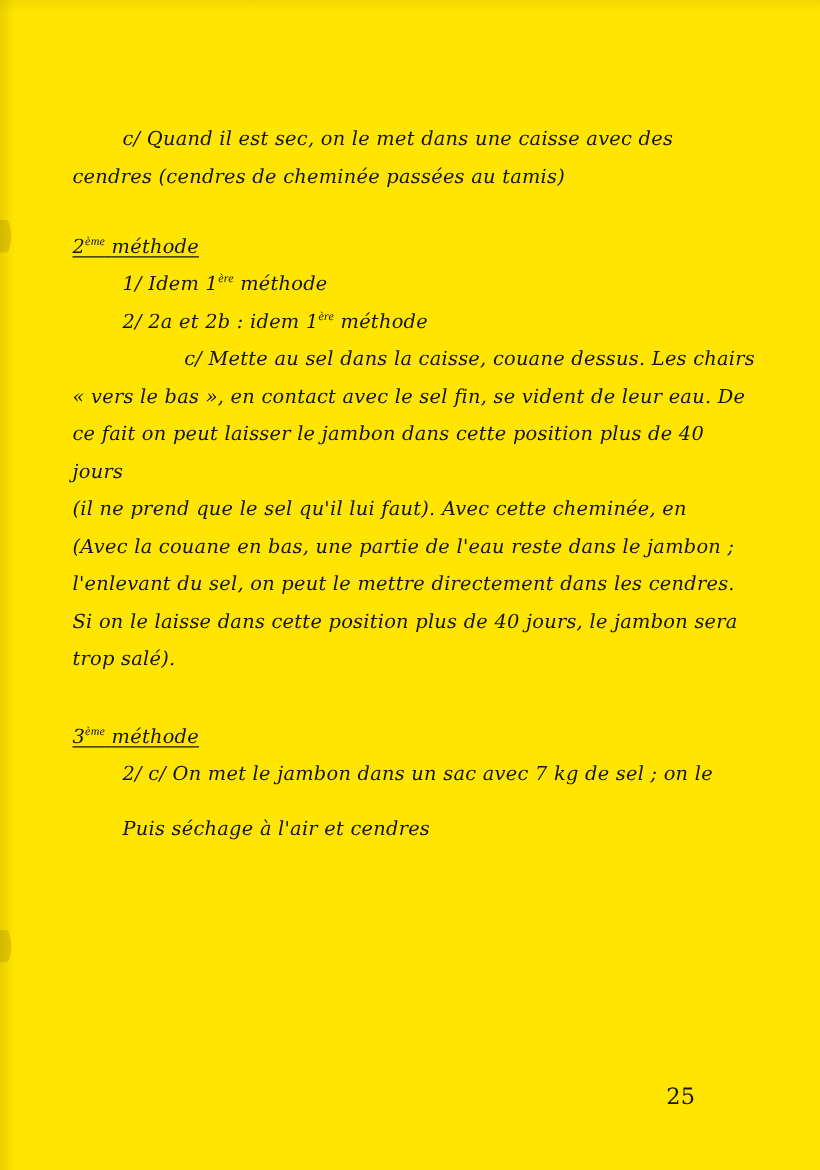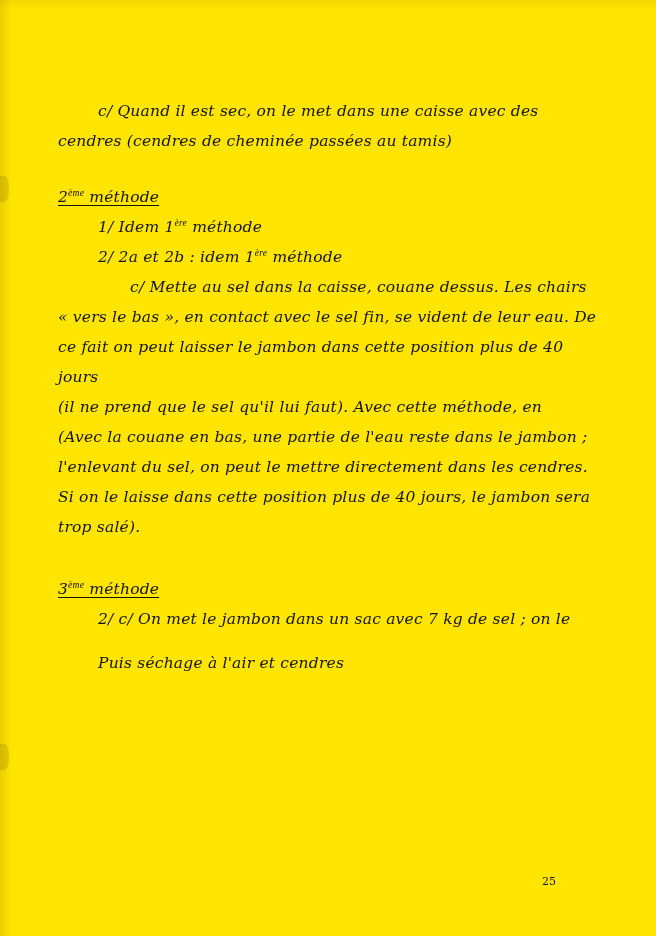--- a/index.html
+++ b/index.html
@@ -61,21 +61,21 @@
     line-height: 30px;
     letter-spacing: 0.2px;
   }
 
   .para {
     margin: 0 0 0 0;
   }
   .line {
     white-space: pre-wrap;
   }
-  .indent-1 { padding-left: 72px; }
+  .indent-1 { padding-left: 72px; text-align: right; }
   .indent-2 { padding-left: 40px; }
   .indent-head { padding-left: 0px; }
 
   .heading {
     text-decoration: underline;
     text-underline-offset: 3px;
   }
 
   .gap-sm { height: 14px; }
   .gap-md { height: 26px; }
@@ -87,21 +87,21 @@
     line-height: 0;
     font-family: Liberation Serif, serif;
   }
 
   .page-number {
     position: absolute;
     right: 44px;
     bottom: 48px;
     font-family: "DejaVu Serif", serif;
     font-style: normal;
-    font-size: 11px;
+    font-size: 18px;
     color: #171717;
   }
 </style>
 </head>
 <body>
 
 <div class="page-gutter"></div>
 <div class="page-edge-top"></div>
 <div class="gutter-nick nick-a"></div>
 <div class="gutter-nick nick-b"></div>
@@ -120,21 +120,21 @@
     <div class="para">
       <div class="line indent-head heading"><span>2</span><sup>ème</sup>&nbsp;<span>méthode</span></div>
 
       <div class="line indent-2"><span>1/ Idem 1</span><sup>ère</sup>&nbsp;<span>méthode</span></div>
 
       <div class="line indent-2"><span>2/ 2a et 2b : idem 1</span><sup>ère</sup>&nbsp;<span>méthode</span></div>
 
       <div class="line indent-1">c/ Mette au sel dans la caisse, couane dessus. Les chairs</div>
       <div class="line">« vers le bas », en contact avec le sel fin, se vident de leur eau. De</div>
       <div class="line">ce fait on peut laisser le jambon dans cette position plus de 40 jours</div>
-      <div class="line">(il ne prend que le sel qu'il lui faut). Avec cette méthode, en</div>
+      <div class="line">(il ne prend que le sel qu'il lui faut). Avec cette cheminée, en</div>
       <div class="line">(Avec la couane en bas, une partie de l'eau reste dans le jambon ;</div>
       <div class="line">l'enlevant du sel, on peut le mettre directement dans les cendres.</div>
       <div class="line">Si on le laisse dans cette position plus de 40 jours, le jambon sera</div>
       <div class="line">trop salé).</div>
     </div>
 
     <div class="gap-lg"></div>
 
     <div class="para">
       <div class="line indent-head heading"><span>3</span><sup>ème</sup>&nbsp;<span>méthode</span></div>

